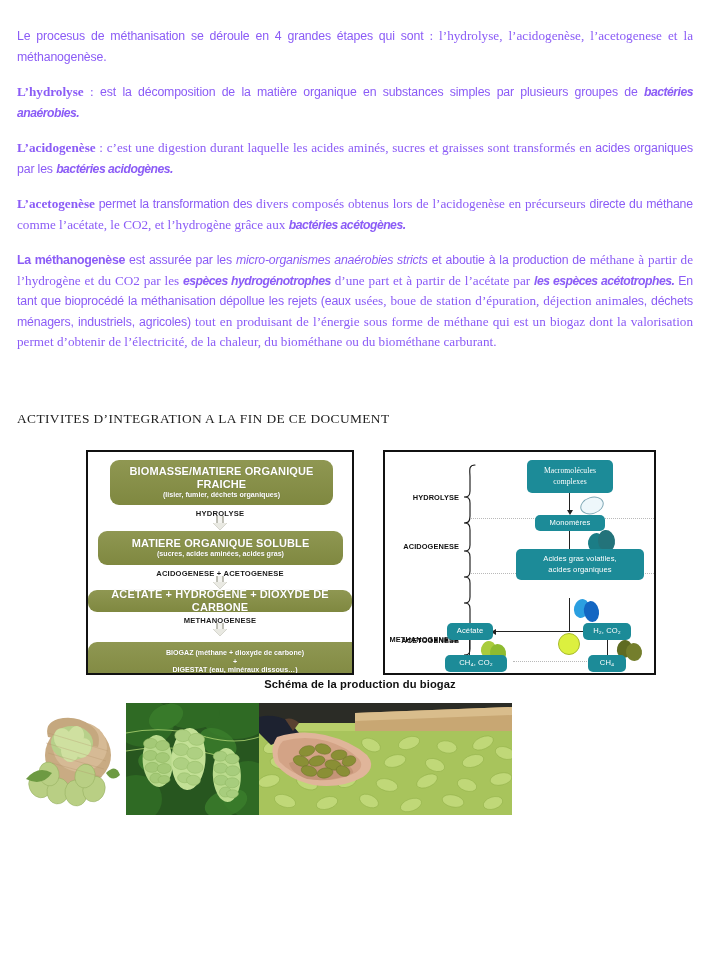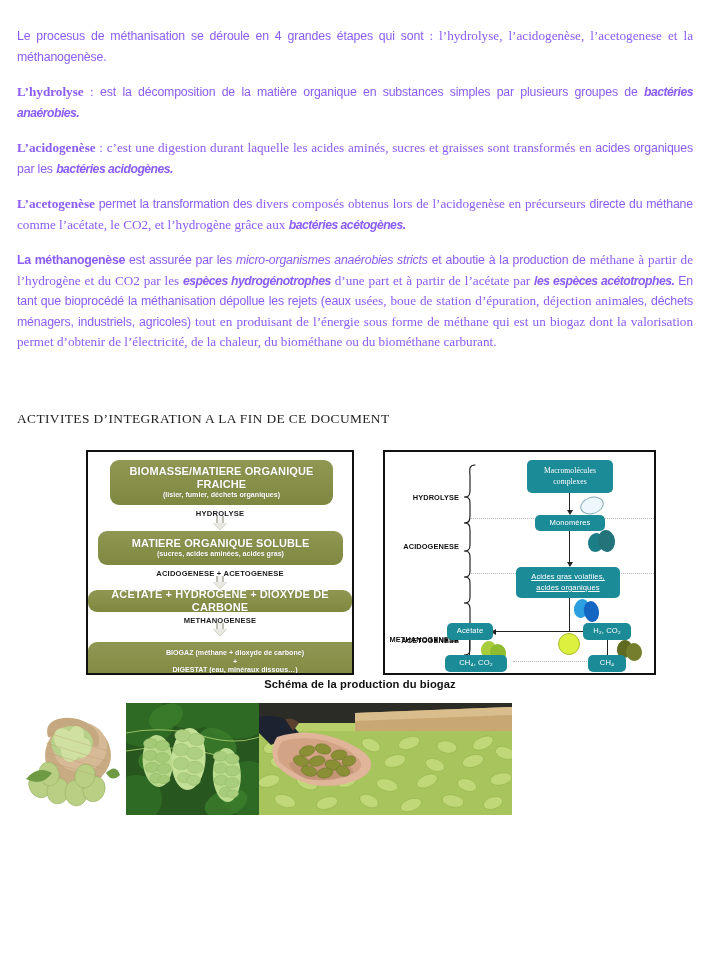--- a/index.html
+++ b/index.html
@@ -355,21 +355,21 @@
       <div class="teal-box" style="left:150px; top:63px; width:70px; height:16px;">
         <div>Monomères</div>
       </div>
 
       <div class="blob" style="left:203px; top:81px; width:16px; height:19px; background:#1b7d86; transform:rotate(12deg);"></div>
       <div class="blob" style="left:213px; top:78px; width:17px; height:22px; background:#23737a; transform:rotate(-8deg);"></div>
 
       <div class="tarrow" style="left:184px; top:79px; width:1.4px; height:35px;"></div>
       <div class="tri-down" style="left:181.5px; top:110px;"></div>
 
-      <div class="teal-box" style="left:131px; top:115px; width:104px; height:31px;text-decoration:underline;">
+      <div class="teal-box" style="left:131px; top:97px; width:128px; height:31px;">
         <div>Acides gras volatiles,</div>
         <div>acides organiques</div>
       </div>
 
       <div class="blob" style="left:189px; top:147px; width:15px; height:19px; background:#2b9fe0; transform:rotate(14deg);"></div>
       <div class="blob" style="left:199px; top:149px; width:15px; height:21px; background:#1366c2; transform:rotate(-10deg);"></div>
 
       <div class="tarrow" style="left:184px; top:146px; width:1.4px; height:34px;"></div>
 
       <div class="tarrow" style="left:110px; top:179px; width:128px; height:1.4px;"></div>

